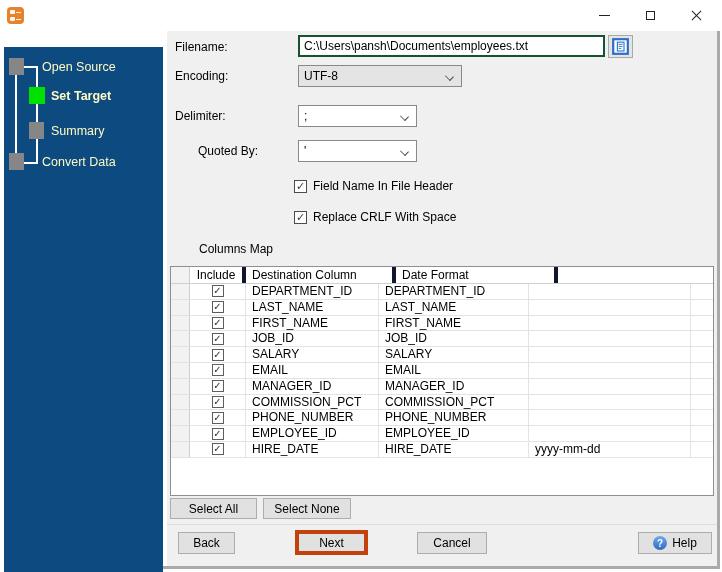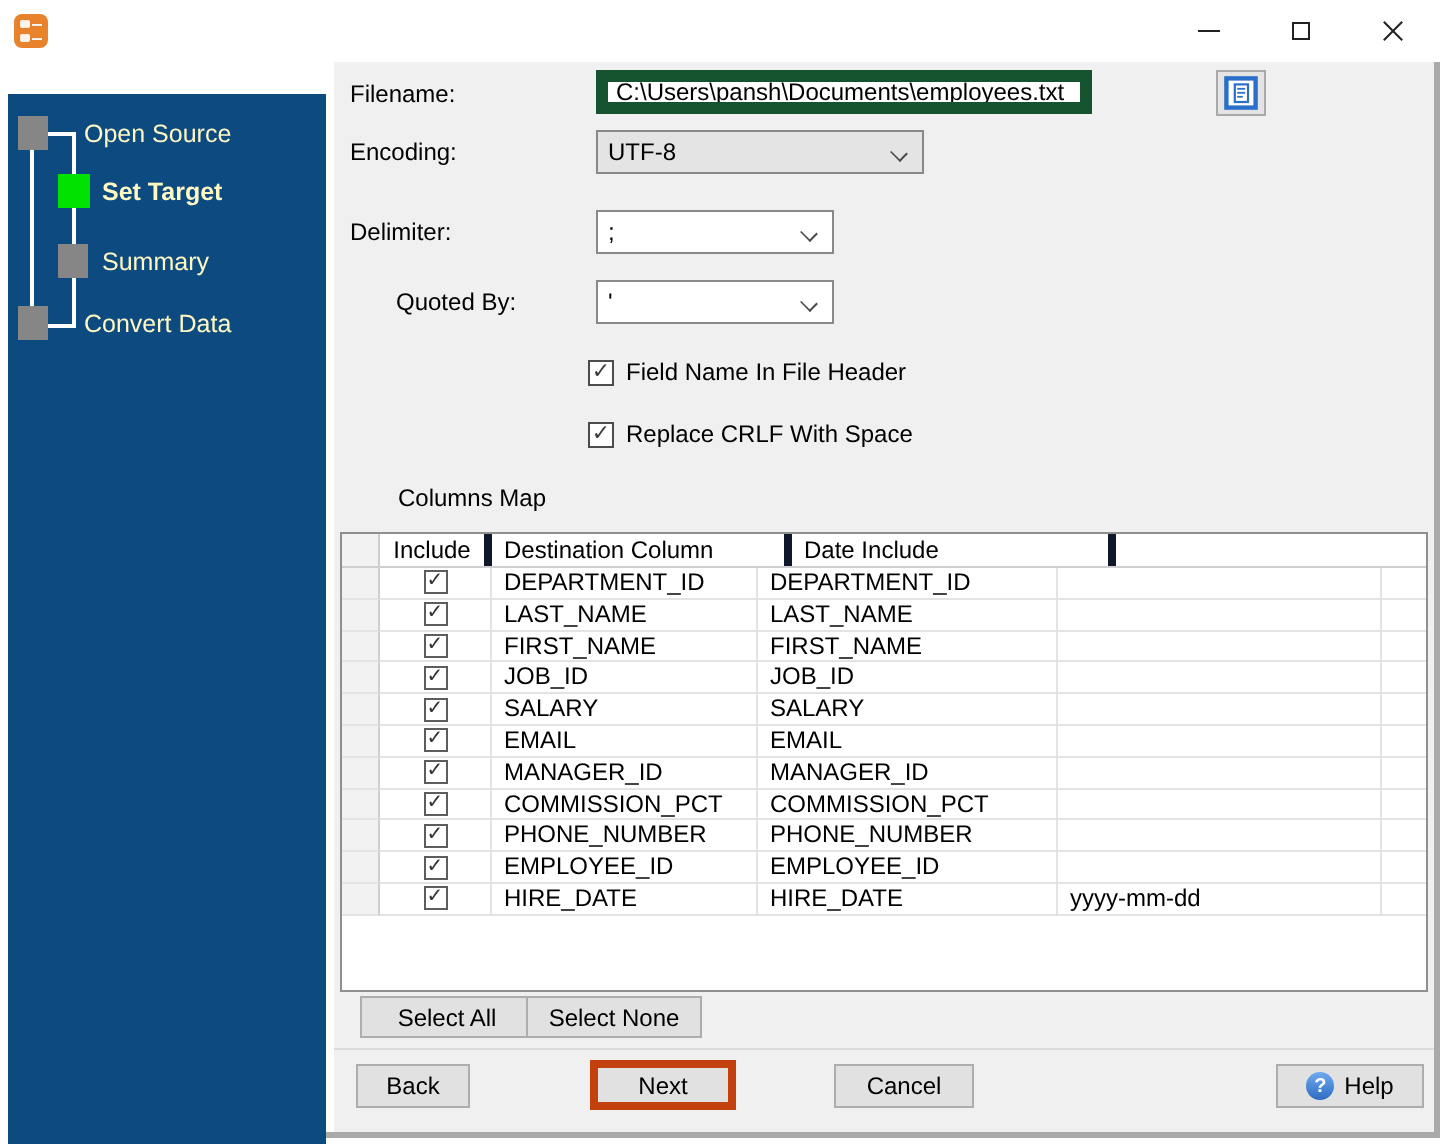--- a/index.html
+++ b/index.html
@@ -54,21 +54,21 @@
 
   
   .panel { left:167px; top:31px; width:550px; height:535px; background:#f0f0f0; }
   .panel .abs { position:absolute; }
   .form-label { line-height:15px; white-space:nowrap; }
   .lbl-filename { left:8px; top:9px; }
   .lbl-encoding { left:8px; top:38px; }
   .lbl-delimiter { left:8px; top:78px; }
   .lbl-quoted { left:10px; top:113px;margin-left:21px; }
 
-  .filename-input { left:131px; top:4px; width:248px; height:22px; border:6px solid #14532d;
+  .filename-input { left:131px; top:4px; width:307px; height:22px; border:2px solid #14532d;
     background:#fff; font:12px "Liberation Sans", sans-serif; padding:0 4px; outline:none; }
   .browse-btn { left:441px; top:4px; width:25px; height:23px; background:#e4e4e4;
     border:1px solid #a9a9a9; display:flex; align-items:center; justify-content:center; }
 
   .combo { height:22px; border:1px solid #898989; display:flex; align-items:center;
     padding-left:5px; position:relative; cursor:default; }
   .combo .chev { position:absolute; right:8px; top:7px; width:7px; height:7px;
     border-right:1.4px solid #4a4a4a; border-bottom:1.4px solid #4a4a4a; transform:rotate(45deg) scale(1,.8); }
   .combo-encoding { left:131px; top:34px; width:164px; background:#e4e4e4; }
   .combo-delimiter { left:131px; top:74px; width:119px; background:#fff; }
@@ -96,21 +96,21 @@
   .c2 { width:133px; }
   .c3 { width:150px; }
   .c4 { width:162px; }
   .c5 { flex:1; border-right:none; }
   .row-cbx { width:12px; height:12px; border:1px solid #5d5d5d; background:#fff; display:flex;
     align-items:center; justify-content:center; font-size:10px; line-height:10px; color:#333; }
 
   
   .btn { background:#e1e1e1; border:1px solid #adadad; font:12px "Liberation Sans", sans-serif;
     display:flex; align-items:center; justify-content:center; cursor:default; }
-  .btn-select-all  { left:3px;  top:467px; width:87px; height:21px;margin-left:10px; }
+  .btn-select-all  { left:3px;  top:467px; width:87px; height:21px; }
   .btn-select-none { left:96px; top:467px; width:88px; height:21px; }
   .footer-sep { left:0; top:493px; width:550px; height:1px; background:#dcdcdc; }
   .btn-back   { left:11px;  top:501px; width:57px; height:22px; }
   .btn-next   { left:128px; top:499px; width:73px; height:25px; border:4px solid #c2410c; }
   .btn-cancel { left:250px; top:501px; width:70px; height:22px; }
   .btn-help   { left:471px; top:501px; width:74px; height:22px; gap:5px; }
   .help-icon { width:14px; height:14px; border-radius:50%;
     background:linear-gradient(#6fa9ee,#2f6cc2); color:#fff; font-size:10px; font-weight:bold;
     display:flex; align-items:center; justify-content:center; }
 
@@ -200,21 +200,21 @@
     <span>Replace CRLF With Space</span>
   </div>
 
   <div class="abs form-label lbl-columns-map">Columns Map</div>
 
   <div class="abs cmap-table">
     <div class="hrow" id="cmap-head">
         <div class="hcell c0"></div>
         <div class="hcell c1">Include</div>
         <div class="hcell c3">Destination Column</div>
-        <div class="hcell c4">Date Include</div>
+        <div class="hcell c4">Date Format</div>
         <div class="hcell c5"></div>
       </div>
     <div id="cmap-body">
         <div class="trow">
           <div class="tcell c0"></div>
           <div class="tcell c1">
             <span class="row-cbx">✓</span>
           </div>
           <div class="tcell c2">DEPARTMENT_ID</div>
           <div class="tcell c3">DEPARTMENT_ID</div>

